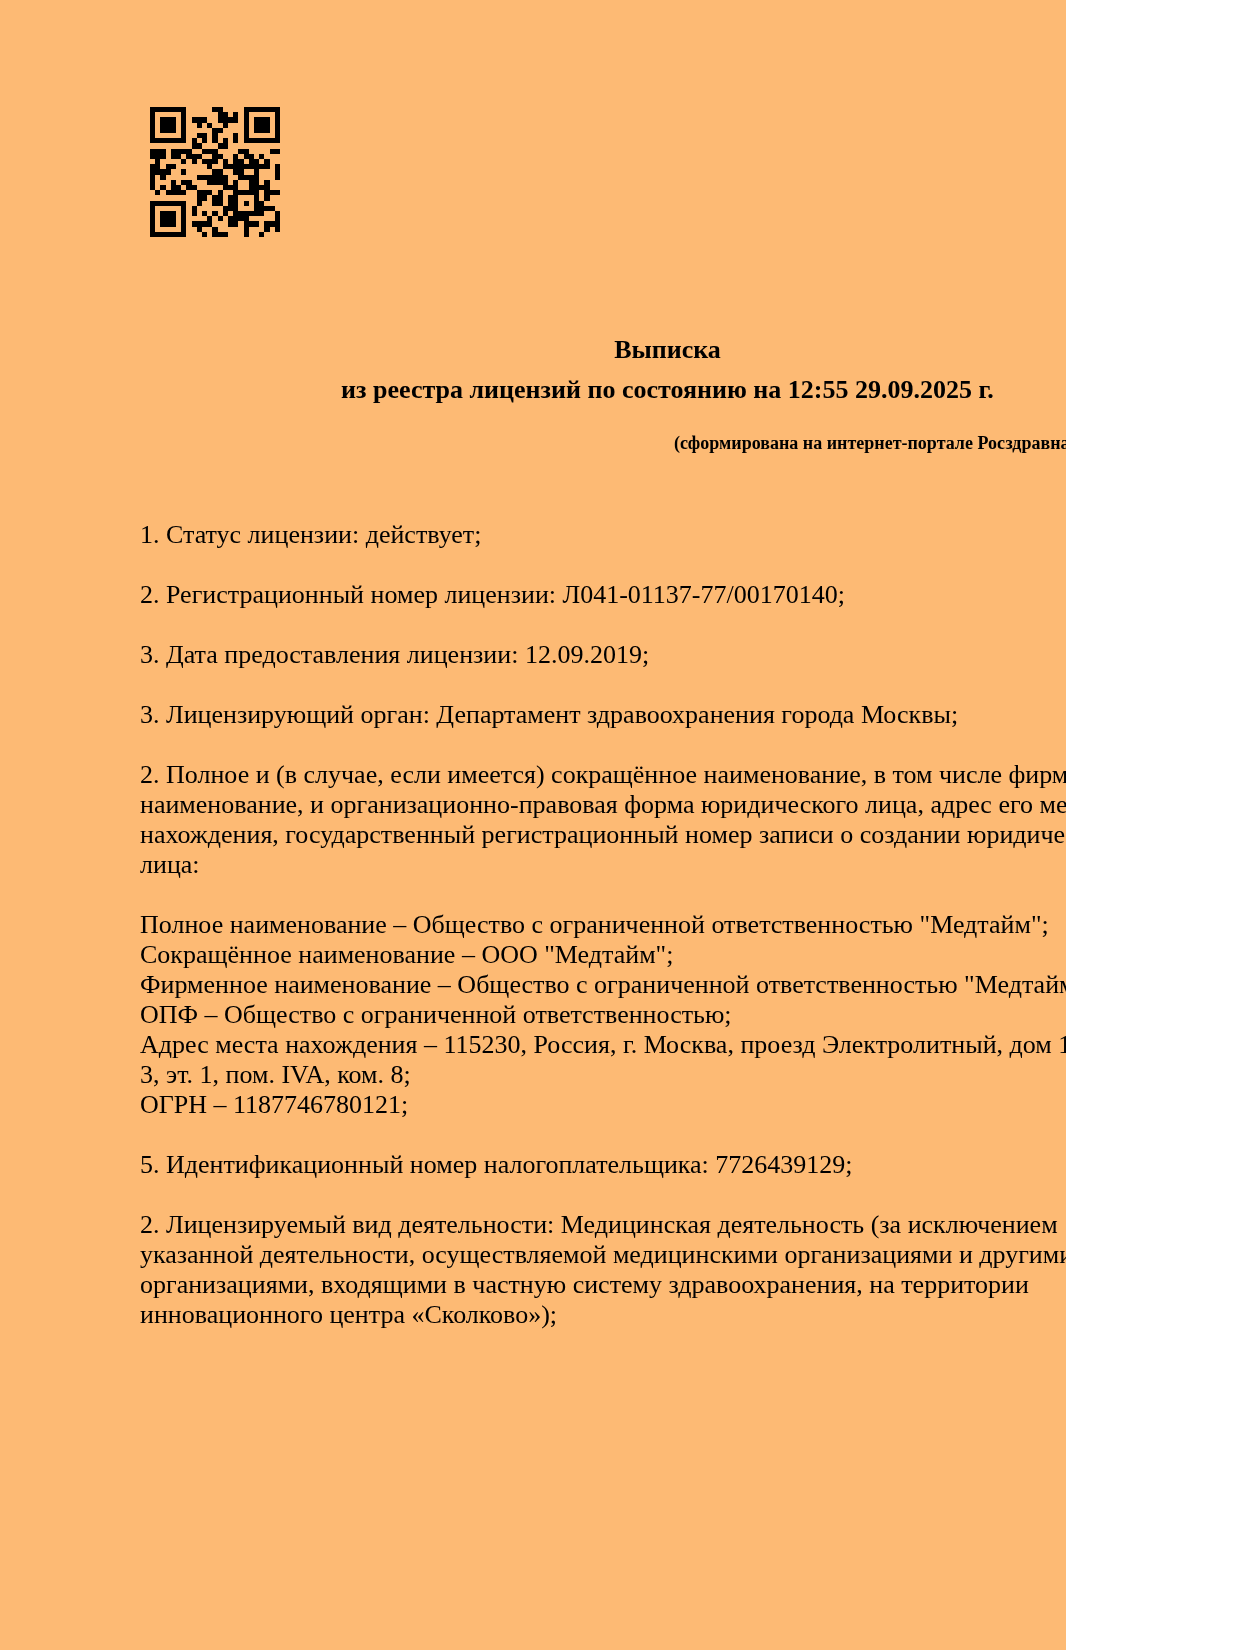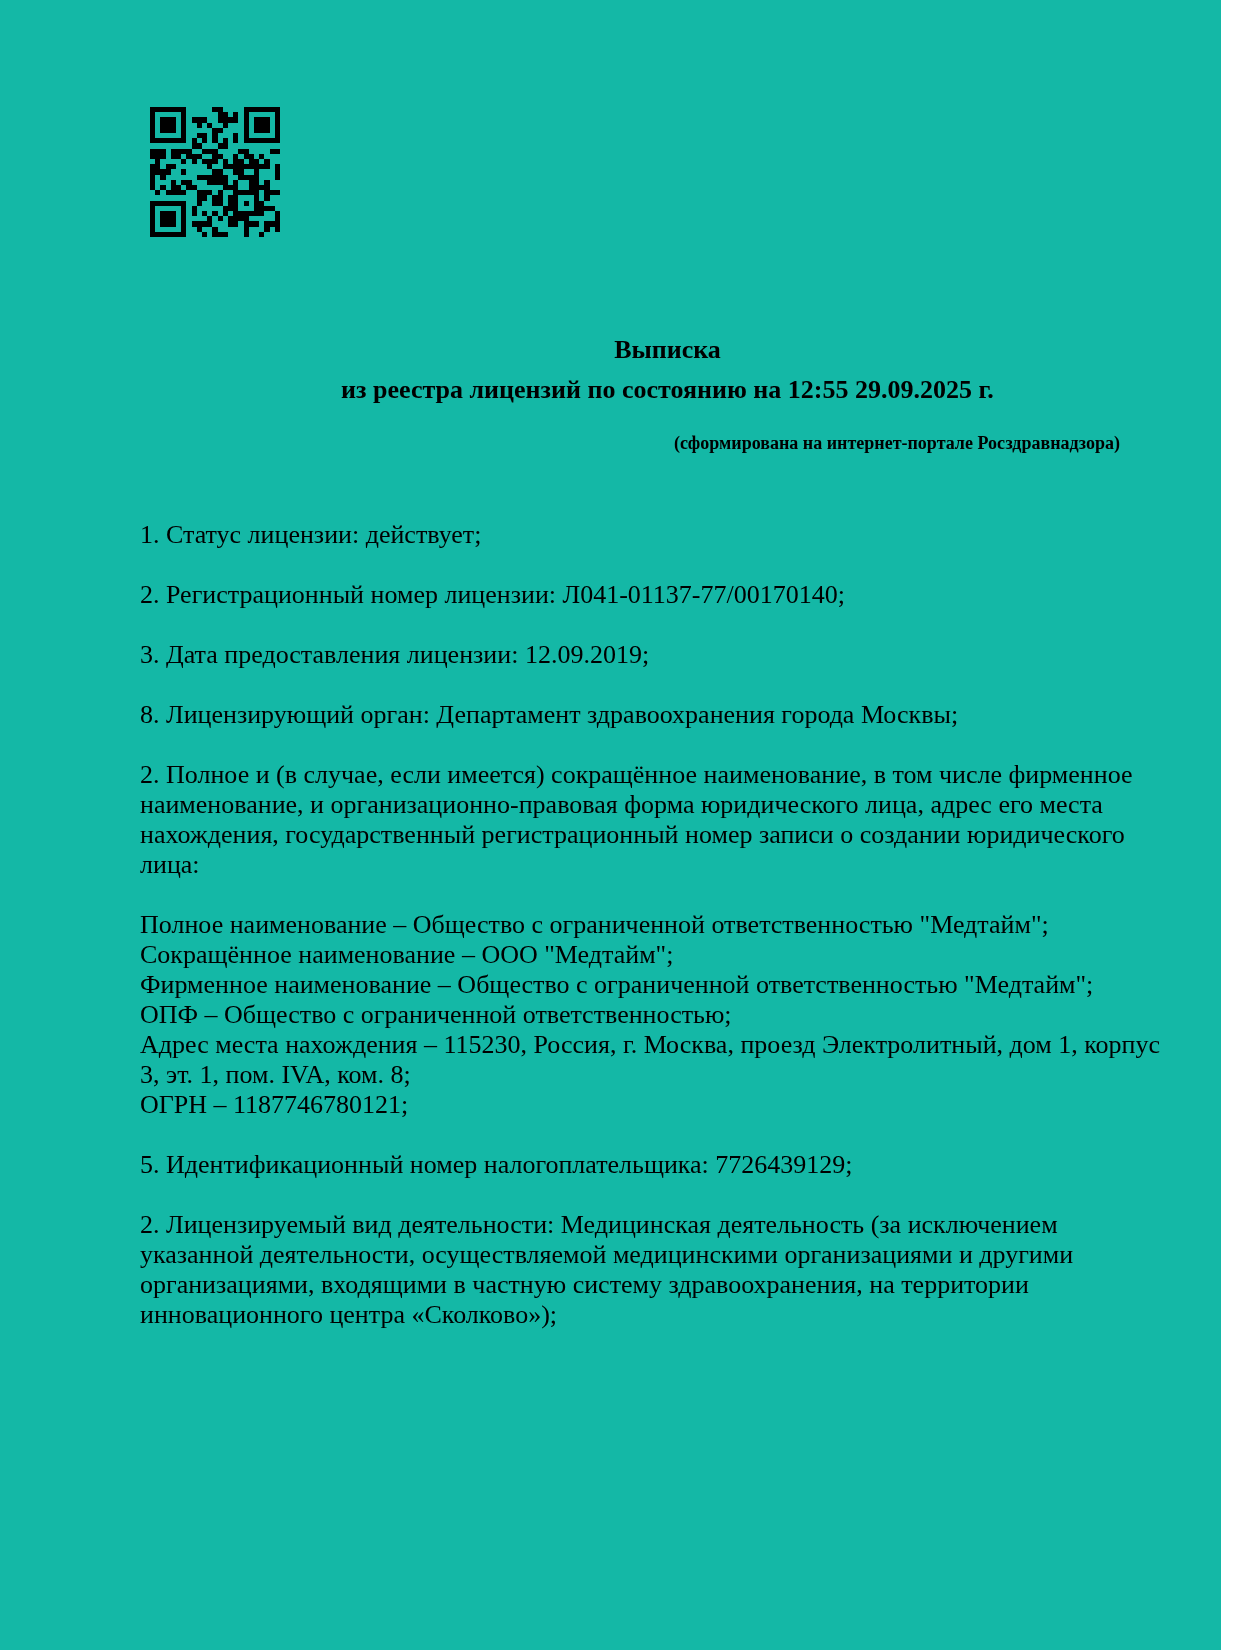--- a/index.html
+++ b/index.html
@@ -6,23 +6,23 @@
   html, body { margin: 0; padding: 0; }
   body {
     width: 1240px;
     height: 1650px;
     background: #ffffff;
     color: #000000;
     font-family: "Liberation Serif", "DejaVu Serif", serif;
   }
   .page {
     position: relative;
-    width: 1221px;
+    width: 1066px;
     height: 1650px;
-    background: #14b8a6;
+    background: #fdba74;
     overflow: hidden;
   }
   .qr {
     position: absolute;
     left: 150px;
     top: 107px;
     width: 130px;
     height: 130px;
   }
   .qr svg { display: block; width: 130px; height: 130px; }
@@ -390,21 +390,21 @@
       <div>Выписка</div>
       <div>из реестра лицензий по состоянию на 12:55 29.09.2025 г.</div>
     </div>
 
     <p class="subtitle">(сформирована на интернет-портале Росздравнадзора)</p>
 
     <div class="paragraphs">
       <p>1. Статус лицензии: действует;</p>
       <p>2. Регистрационный номер лицензии: Л041-01137-77/00170140;</p>
       <p>3. Дата предоставления лицензии: 12.09.2019;</p>
-      <p>8. Лицензирующий орган: Департамент здравоохранения города Москвы;</p>
+      <p>3. Лицензирующий орган: Департамент здравоохранения города Москвы;</p>
       <p>2. Полное и (в случае, если имеется) сокращённое наименование, в том числе фирменное наименование, и организационно-правовая форма юридического лица, адрес его места нахождения, государственный регистрационный номер записи о создании юридического лица:</p>
       <p>Полное наименование – Общество с ограниченной ответственностью "Медтайм";
 Сокращённое наименование – ООО "Медтайм";
 Фирменное наименование – Общество с ограниченной ответственностью "Медтайм";
 ОПФ – Общество с ограниченной ответственностью;
 Адрес места нахождения – 115230, Россия, г. Москва, проезд Электролитный, дом 1, корпус 3, эт. 1, пом. IVA, ком. 8;
 ОГРН – 1187746780121;</p>
       <p>5. Идентификационный номер налогоплательщика: 7726439129;</p>
       <p>2. Лицензируемый вид деятельности: Медицинская деятельность (за исключением указанной деятельности, осуществляемой медицинскими организациями и другими организациями, входящими в частную систему здравоохранения, на территории инновационного центра «Сколково»);</p>
     </div>

